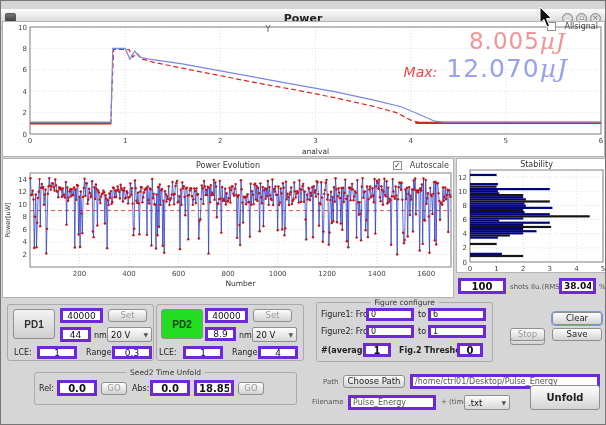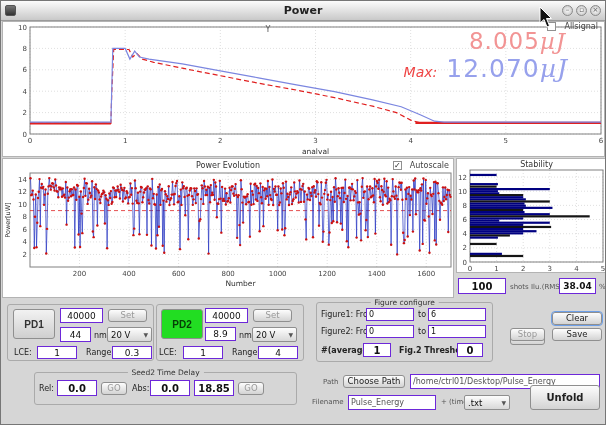--- a/index.html
+++ b/index.html
@@ -1,20 +1,20 @@
 <!DOCTYPE html>
 <html><head>
 <meta charset="utf-8">
 <style>
   html,body{margin:0;padding:0;background:#888;}
   .window{position:relative;width:606px;height:425px;background:#d6d6d6;border:1px solid #767676;
           box-sizing:border-box;font-family:"DejaVu Sans",sans-serif;overflow:hidden;}
   
   .titlebar{position:relative;height:19px;background:linear-gradient(#fcfcfc,#c9c9c9);
-            border-bottom:1px solid #9a9a9a;}
+            border-bottom:1px solid #9a9a9a;margin-top:8px;}
   .titlebar .title{display:block;text-align:center;font-size:11px;font-weight:bold;color:#222;line-height:19px;}
   .app-icon{position:absolute;left:4px;top:4px;width:11px;height:11px;border-radius:2px;
             background:linear-gradient(#777,#333);border:1px solid #555;box-sizing:border-box;}
   .winbtns{position:absolute;right:4px;top:4px;display:flex;gap:3px;}
   .wbtn{width:11px;height:11px;border-radius:50%;background:radial-gradient(#fafafa,#bdbdbd);
         border:1px solid #8a8a8a;box-sizing:border-box;font-size:7px;line-height:9px;text-align:center;color:#555;}
   
   .panel{position:absolute;background:#fff;border:1px solid #b3b3b3;box-sizing:border-box;}
   .plot-title{position:absolute;width:100%;text-align:center;top:2px;font-size:8px;color:#333;}
   
@@ -22,21 +22,21 @@
   .val-blue{position:absolute;right:36px;top:32px;font-size:25px;color:#97a1ec;letter-spacing:1px;}
   .maxlbl{font-size:14px;font-style:italic;color:#ef4444;letter-spacing:0;}
   .uj{font-style:italic;font-family:"DejaVu Serif",serif;}
   
   .cb{position:absolute;display:flex;align-items:flex-start;gap:8px;font-size:8px;color:#444;}
   .cbbox{width:9px;height:9px;background:#fff;border:1px solid #909090;box-sizing:border-box;
          font-size:8px;line-height:8px;text-align:center;color:#222;}
   
   .lbl{position:absolute;font-size:8px;color:#222;white-space:nowrap;}
   .lbl.sm{font-size:7px;color:#555;}
-  .f{position:absolute;background:#fff;border:1px solid #6d28d9;box-sizing:border-box;
+  .f{position:absolute;background:#fff;border:3px solid #6d28d9;box-sizing:border-box;
      font-family:"DejaVu Sans",sans-serif;font-size:9px;text-align:center;padding:0 2px;color:#111;}
   .f.left{text-align:left;}
   .f.b{font-weight:bold;font-size:10px;}
   .btn{position:absolute;background:linear-gradient(#fdfdfd,#d3d3d3);border:1px solid #8f8f8f;
        border-radius:3px;box-sizing:border-box;font-family:"DejaVu Sans",sans-serif;font-size:8.5px;
        color:#222;text-align:center;padding:0;line-height:11px;}
   .btn.dim{color:#999;}
   .btn.focus{outline:1.5px solid #6d9fe8;outline-offset:0px;}
   .btn.big{font-weight:bold;font-size:10px;line-height:22px;}
   .pdbtn{position:absolute;border:1px solid #8f8f8f;border-radius:3px;box-sizing:border-box;
@@ -831,21 +831,21 @@
   <input class="f b" style="left: 362px; top: 342px; width: 28px; height: 14px;" readonly="" value="1">
   <span class="lbl" style="left:398px;top:345px;font-weight:bold;">Fig.2 Threshold:</span>
   <input class="f b" style="left: 456px; top: 342px; width: 26px; height: 14px;" readonly="" value="0">
 
   <button class="btn" style="left:509px;top:311px;width:35px;height:13px;margin-top:20px;">Start</button>
   <button class="btn focus" style="left:551px;top:311px;width:50px;height:13px;">Clear</button>
   <button class="btn dim" style="left:509px;top:327px;width:35px;height:13px;">Stop</button>
   <button class="btn" style="left:551px;top:327px;width:50px;height:13px;">Save</button>
 
   <div class="group" style="left:33px;top:371px;width:263px;height:33px;">
-    <span class="glabel">Seed2 Time Delay</span>
+    <span class="glabel">Seed2 Time Unfold</span>
   </div>
   <span class="lbl" style="left:38px;top:383px;">Rel:</span>
   <input class="f b" style="left: 56px; top: 379px; width: 40px; height: 16px;" readonly="" value="0.0">
   <button class="btn dim" style="left:100px;top:381px;width:26px;height:13px;">GO</button>
   <span class="lbl" style="left:131px;top:383px;">Abs:</span>
   <input class="f b" style="left: 149px; top: 379px; width: 40px; height: 16px;" readonly="" value="0.0">
   <input class="f b" style="left: 193px; top: 379px; width: 40px; height: 16px;" readonly="" value="18.85">
   <button class="btn dim" style="left:237px;top:381px;width:26px;height:13px;">GO</button>
 
   <span class="lbl sm" style="left:322px;top:377px;">Path</span>

